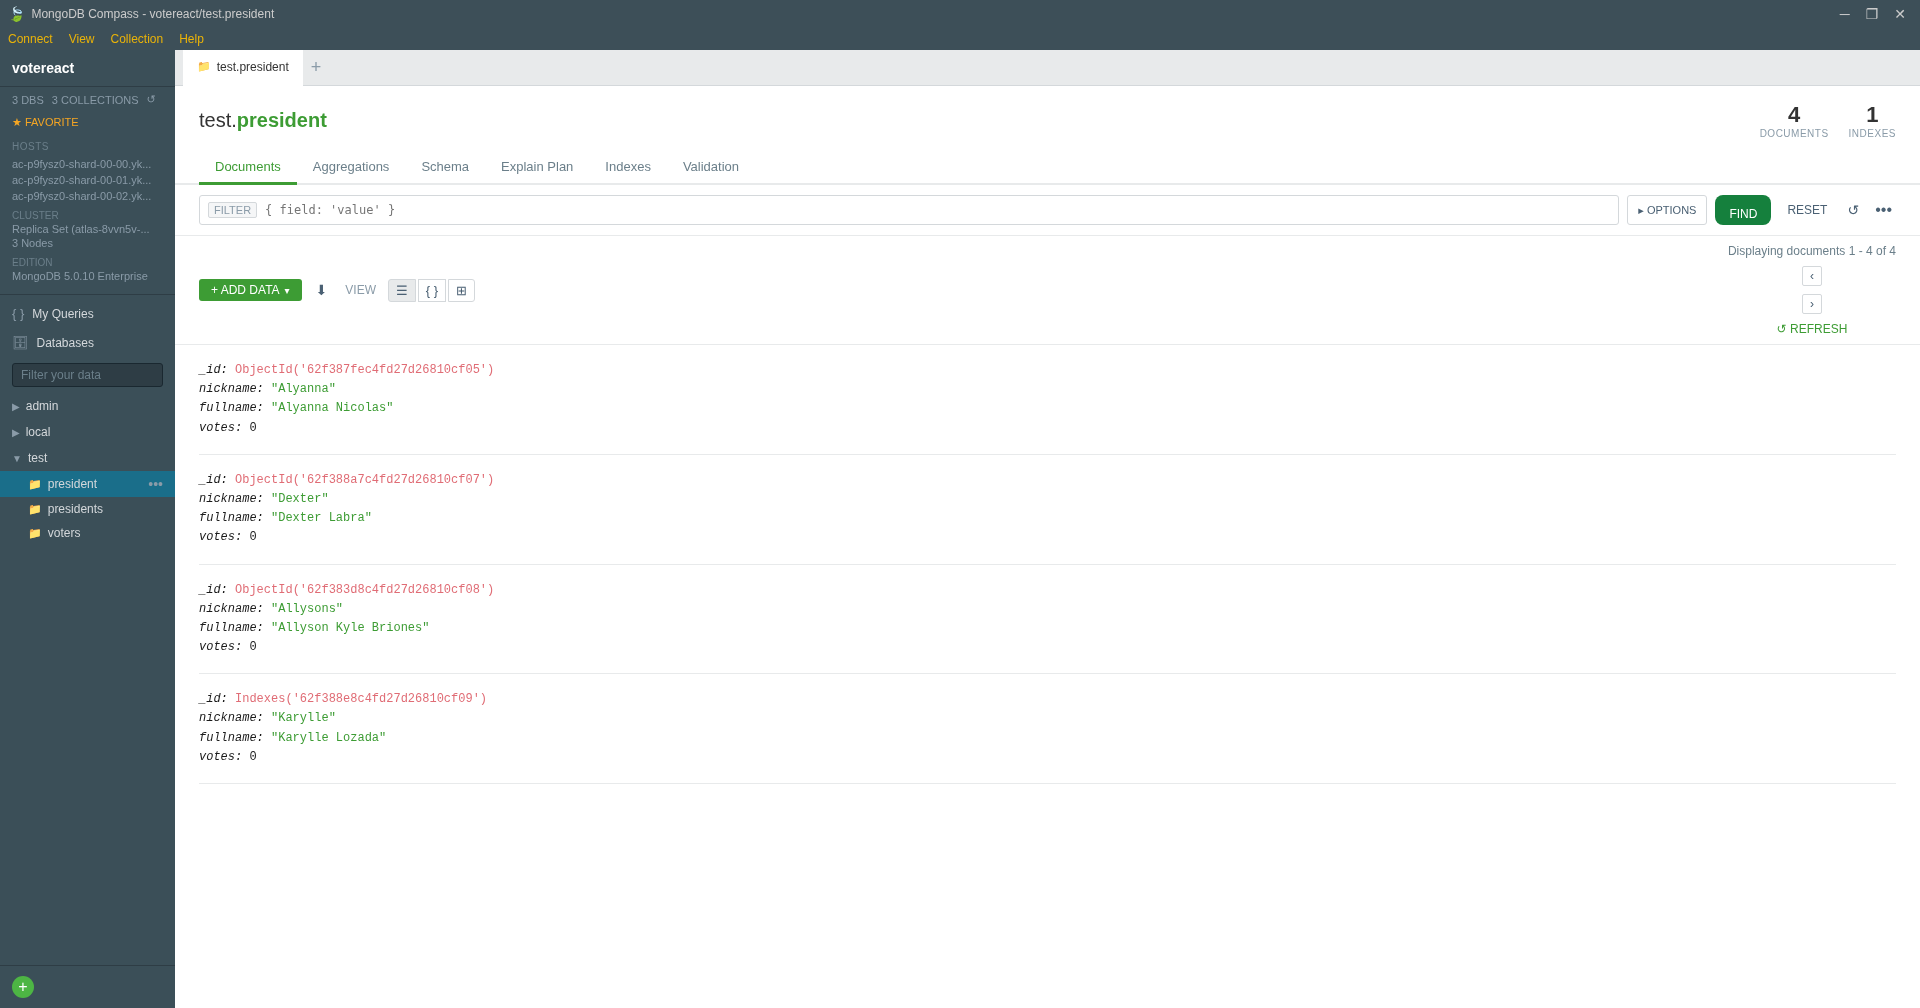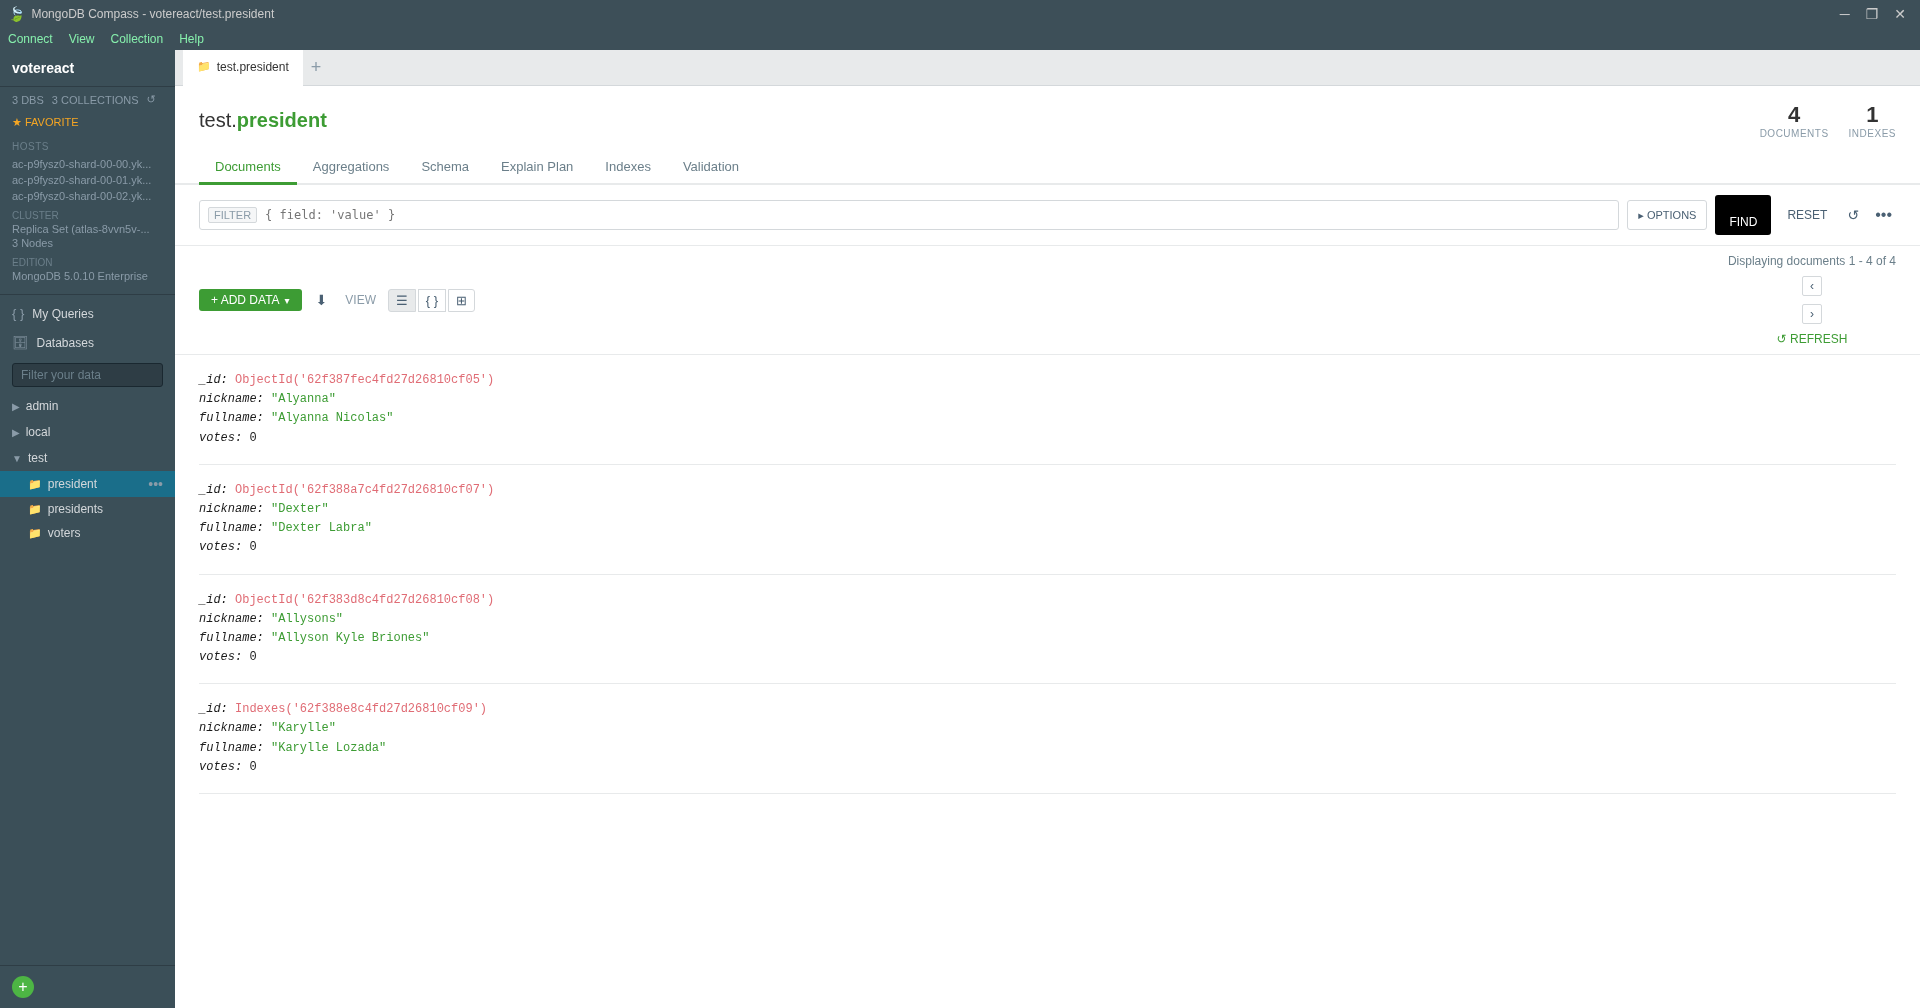--- a/index.html
+++ b/index.html
@@ -6,21 +6,21 @@
     body { font-family: -apple-system, BlinkMacSystemFont, 'Segoe UI', sans-serif; font-size: 13px; background: #f5f6f7; display: flex; flex-direction: column; height: 100vh; overflow: hidden; }
 
     
     .titlebar { background: #3d4f58; color: #ccc; font-size: 12px; padding: 4px 8px; display: flex; align-items: center; justify-content: space-between; height: 28px; }
     .titlebar-left { display: flex; align-items: center; gap: 6px; }
     .titlebar-icon { color: #4db544; font-size: 14px; }
     .titlebar-controls { display: flex; gap: 4px; }
     .titlebar-btn { background: none; border: none; color: #ccc; cursor: pointer; padding: 2px 6px; font-size: 14px; }
 
     
-    .menubar { background: #3d4f58; color: #86efac; font-size: 12px; padding: 2px 8px; display: flex; gap: 16px; height: 22px; align-items: center; }
+    .menubar { background: #3d4f58; color: #eab308; font-size: 12px; padding: 2px 8px; display: flex; gap: 16px; height: 22px; align-items: center; }
     .menubar-item { cursor: pointer; }
 
     
     .app-body { display: flex; flex: 1; overflow: hidden; }
 
     
     .sidebar { width: 175px; background: #3b4f58; color: #d4d8db; display: flex; flex-direction: column; overflow: hidden; flex-shrink: 0; }
     .sidebar-header { padding: 10px 12px; font-size: 14px; font-weight: bold; color: #fff; border-bottom: 1px solid #2e3d45; }
     .sidebar-meta { padding: 6px 12px; font-size: 11px; color: #8a9ba8; display: flex; align-items: center; gap: 8px; }
     .sidebar-meta .refresh-icon { cursor: pointer; color: #8a9ba8; }
@@ -77,21 +77,21 @@
     .nav-tabs { display: flex; padding: 12px 24px 0; gap: 0; border-bottom: 2px solid #e8eaeb; }
     .nav-tab { padding: 8px 16px; font-size: 13px; color: #6b7f8a; cursor: pointer; border-bottom: 3px solid transparent; margin-bottom: -2px; }
     .nav-tab.active { color: #3d9c34; border-bottom: 3px solid #3d9c34; font-weight: 500; }
 
     
     .toolbar { padding: 10px 24px; display: flex; align-items: center; gap: 8px; border-bottom: 1px solid #e8eaeb; }
     .filter-input-wrap { display: flex; align-items: center; background: #fff; border: 1px solid #d4d8db; border-radius: 3px; flex: 1; padding: 4px 8px; height: 30px; }
     .filter-label { font-size: 11px; color: #8a9ba8; background: #f5f6f7; border: 1px solid #d4d8db; border-radius: 2px; padding: 1px 5px; margin-right: 8px; cursor: pointer; }
     .filter-input { border: none; outline: none; font-size: 12px; color: #8a9ba8; flex: 1; background: transparent; font-family: monospace; }
     .options-btn { background: #fff; border: 1px solid #d4d8db; color: #4a6073; font-size: 11px; padding: 4px 10px; border-radius: 3px; cursor: pointer; height: 30px; display: flex; align-items: center; gap: 4px; }
-    .find-btn { background: #000000; color: white; border: none; font-size: 12px; padding: 20px 14px; border-radius: 3px; cursor: pointer; height: 30px; font-weight: 500; }
+    .find-btn { background: #15803d; color: white; border: none; font-size: 12px; padding: 12px 14px; border-radius: 8px; cursor: pointer; height: 30px; font-weight: 500; }
     .reset-btn { background: none; border: none; color: #4a6073; font-size: 12px; cursor: pointer; height: 30px; padding: 0 8px; }
     .history-btn { background: none; border: none; color: #4a6073; font-size: 14px; cursor: pointer; height: 30px; padding: 0 4px; }
     .more-btn2 { background: none; border: none; color: #4a6073; cursor: pointer; height: 30px; padding: 0 4px; font-size: 16px; }
 
     
     .data-toolbar { padding: 8px 24px; display: flex; align-items: center; gap: 8px; border-bottom: 1px solid #e8eaeb; }
     .add-data-btn { background: #3d9c34; color: white; border: none; font-size: 12px; padding: 4px 12px; border-radius: 3px; cursor: pointer; display: flex; align-items: center; gap: 5px; }
     .add-data-btn .chevron { font-size: 10px; }
     .export-btn { background: none; border: none; color: #4a6073; cursor: pointer; font-size: 14px; padding: 4px 6px; }
     .view-label { color: #8a9ba8; font-size: 12px; margin-left: 4px; }

